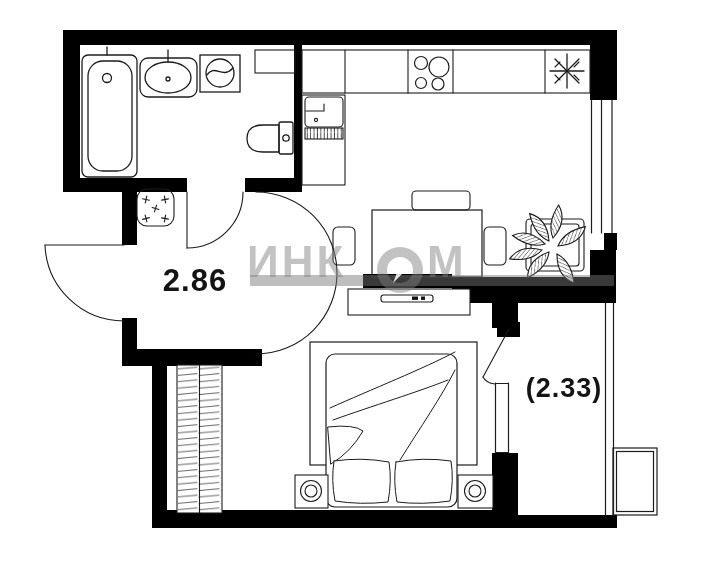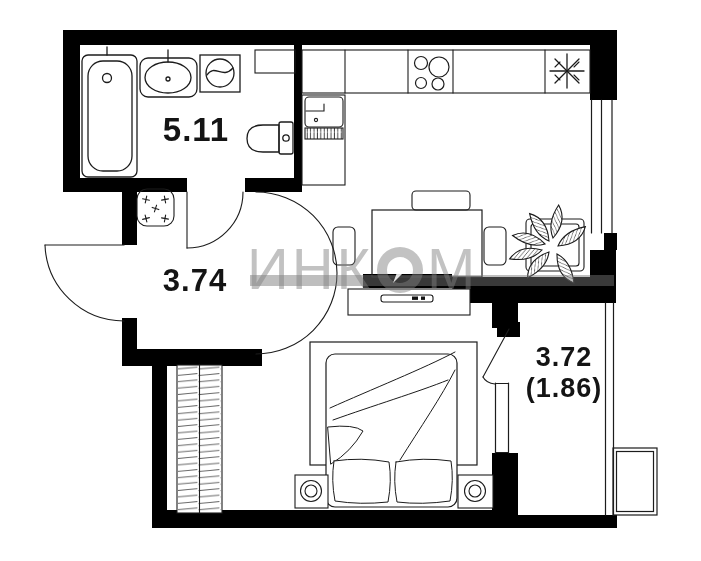--- a/index.html
+++ b/index.html
@@ -9,21 +9,21 @@
   .room-label{position:absolute;text-align:center;color:#141414;font-weight:600;
               letter-spacing:1px;line-height:1.05;}
   .lbl-bath{left:154px;top:113px;width:84px;font-size:33px;}
   .lbl-kitchen{left:391px;top:133px;width:104px;font-size:31px;}
   .lbl-hall{left:153px;top:265px;width:84px;font-size:31px;}
   .lbl-bedroom{left:207px;top:419px;width:104px;font-size:31px;}
   .lbl-balcony1{left:517px;top:343px;width:94px;font-size:27px;}
   .lbl-balcony2{left:510px;top:374px;width:108px;font-size:27px;}
   
   .wm{position:absolute;pointer-events:none;}
-  .wm-text{font-weight:normal;color:rgba(128,128,128,0.48);font-size:58px;line-height:1;
+  .wm-text{font-weight:bold;color:rgba(128,128,128,0.48);font-size:44px;line-height:1;
            letter-spacing:3px;top:240px;}
   .wm-t1{left:247px;}
   .wm-t2{left:427px;}
   .wm-bar{left:250px;top:275px;width:364px;height:11px;background:rgba(120,120,120,0.48);}
   .wm-o{left:377px;top:247px;width:26px;height:26px;border:10px solid rgba(128,128,128,0.48);
         border-radius:50%;}
   .wm-o svg{position:absolute;left:0;top:0;}
   .wm-sub{left:241px;top:292px;font-family:"Liberation Serif",serif;font-weight:bold;
           font-size:19px;letter-spacing:5px;color:rgba(140,140,140,0.42);}
 </style>
@@ -214,24 +214,22 @@
   <g stroke="#1c1c1c" stroke-width="1.1">
     <rect x="295" y="475" width="33" height="33" fill="#fff"></rect>
     <circle cx="311" cy="491" r="10.5"></circle>
     <circle cx="311" cy="491" r="6"></circle>
     <rect x="458" y="475" width="35" height="33" fill="#fff"></rect>
     <circle cx="475" cy="491" r="10.5"></circle>
     <circle cx="475" cy="491" r="6"></circle>
   </g>
 </svg>
 
-  <div class="room-label lbl-bath">5.11</div>
-  <div class="room-label lbl-hall">3.74</div>
-  <div class="room-label lbl-balcony1">3.72</div>
-  <div class="room-label lbl-balcony2">(1.86)</div>
+  <div class="room-label lbl-hall">2.86</div>
+  <div class="room-label lbl-balcony2">(2.33)</div>
 
   <div class="wm wm-bar"></div>
   <div class="wm wm-text wm-t1">ИНК</div>
   <div class="wm wm-o">
     <svg width="26" height="26" viewBox="0 0 26 26">
       <path d="M 17 0 L 3 15 L 11 13 L 6 26 L 22 10 L 13 12 Z" fill="#ffffff" opacity="0.85"></path>
     </svg>
   </div>
   <div class="wm wm-text wm-t2">М</div>
 

